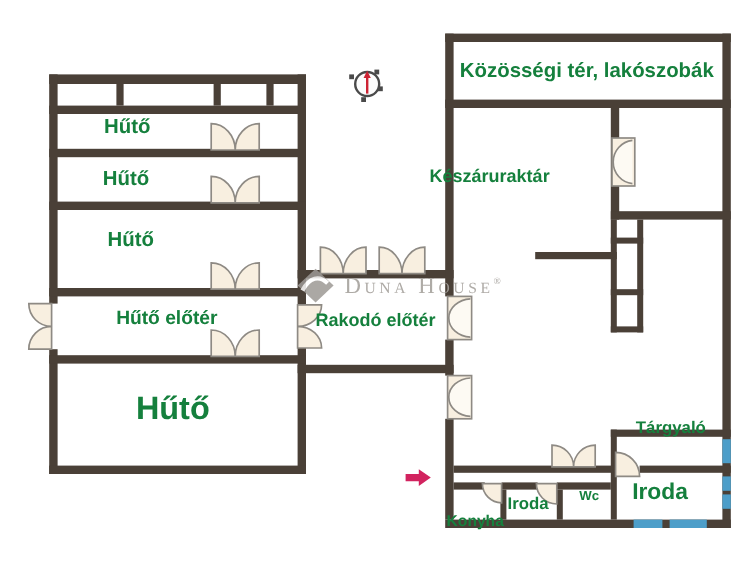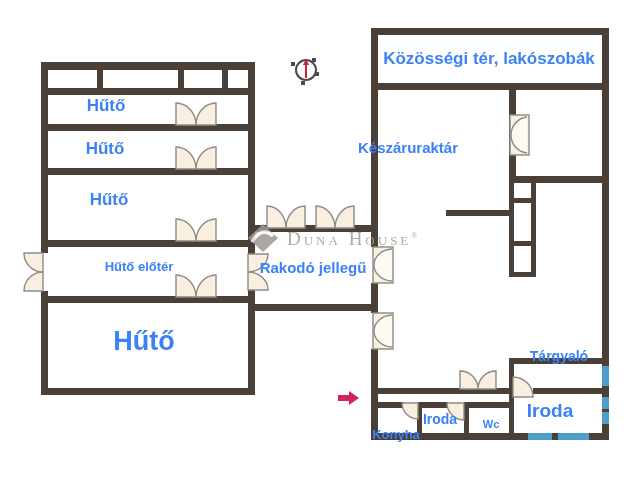--- a/index.html
+++ b/index.html
@@ -7,23 +7,23 @@
     position:relative;width:628px;height:480px;background:#ffffff;overflow:hidden;
     font-family:"Liberation Sans", sans-serif;
   }
   #plan svg{position:absolute;left:0;top:0;}
   .wall{fill:var(--wall,#4a4037);}
   .door{fill:var(--door_fill,#f8efe0);stroke:var(--door_stroke,#8e8a84);stroke-width:1.4;}
   .door-white{fill:#fdfaf3;stroke:var(--door_stroke,#8e8a84);stroke-width:1.4;}
   .win{fill:var(--window,#4d9ec9);}
   .lbl{
     position:absolute;transform:translate(-50%,-50%);
-    font-weight:bold;color:#3b82f6;white-space:nowrap;z-index:4;
+    font-weight:bold;color:#15803d;white-space:nowrap;z-index:4;
   }
-  .s17{font-size:17px;} .s16{font-size:13px;} .s15{font-size:15px;}
+  .s17{font-size:17px;} .s16{font-size:16px;} .s15{font-size:15px;}
   .s14{font-size:14px;} .s13{font-size:13px;} .s11{font-size:11px;}
   .s20{font-size:20px;} .s27{font-size:27px;} .s19{font-size:19px;}
   #caption{position:absolute;left:210px;top:450px;transform:translate(-50%,-50%);
     font-size:20px;font-weight:bold;color:#111;white-space:nowrap;z-index:4;}
   #watermark{
     position:absolute;left:287px;top:228px;z-index:5;
     font-family:"Liberation Serif", serif;font-variant:small-caps;
     font-size:19px;letter-spacing:3px;font-weight:500;
     color:var(--watermark,#a6a29d);white-space:nowrap;opacity:.9;text-align:center;
   }
@@ -130,25 +130,25 @@
       <polygon points="263,224 278,238 263,252 248,238" fill="#9d9995"></polygon>
       <path d="M252,242 C258,231 266,229 273,236" stroke="#ffffff" stroke-width="3.5" fill="none"></path>
     </g>
   </svg>
 
   <div class="lbl s17" style="left:106px;top:106px">Hűtő</div>
   <div class="lbl s17" style="left:105px;top:149px">Hűtő</div>
   <div class="lbl s17" style="left:109px;top:200px">Hűtő</div>
   <div class="lbl s16" style="left:139px;top:266px">Hűtő előtér</div>
   <div class="lbl s27" style="left:144px;top:341px">Hűtő</div>
-  <div class="lbl s15" style="left:313px;top:267px">Rakodó jellegű</div>
+  <div class="lbl s15" style="left:313px;top:267px">Rakodó előtér</div>
   <div class="lbl s17" style="left:489px;top:59px">Közösségi tér, lakószobák</div>
   <div class="lbl s15" style="left:408px;top:147px">Készáruraktár</div>
   <div class="lbl s14" style="left:559px;top:356px">Tárgyaló</div>
   <div class="lbl s13" style="left:396px;top:434px">Konyha</div>
   <div class="lbl s14" style="left:440px;top:419px">Iroda</div>
-  <div class="lbl s11" style="left:491px;top:424px">Wc</div>
+  <div class="lbl s11" style="left:491px;top:414px">Wc</div>
   <div class="lbl s19" style="left:550px;top:411px">Iroda</div>
 
   <div id="watermark"><span>Duna House</span><sup>®</sup></div>
 
 
 </div>
 
 </body></html>

